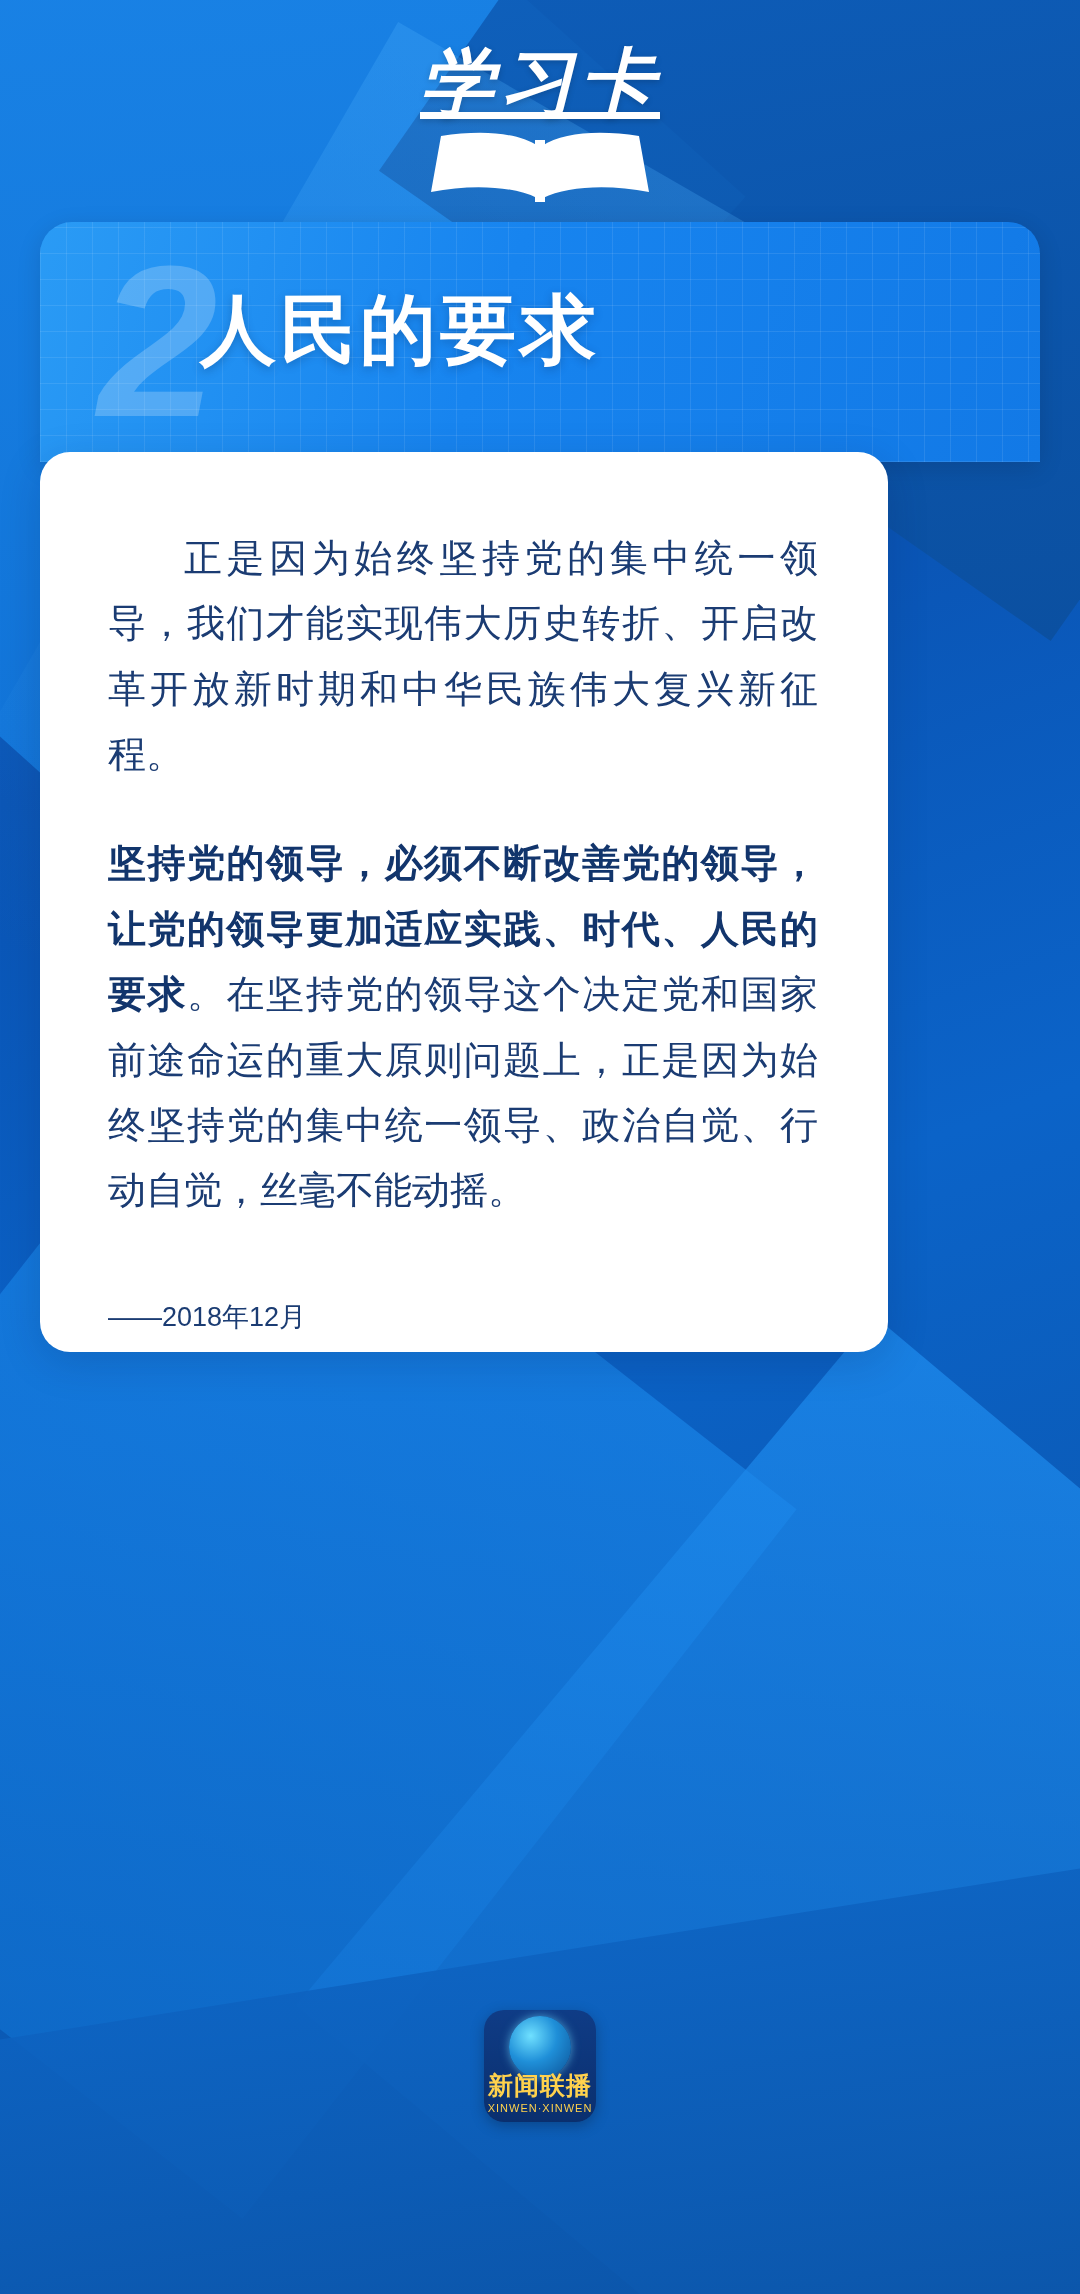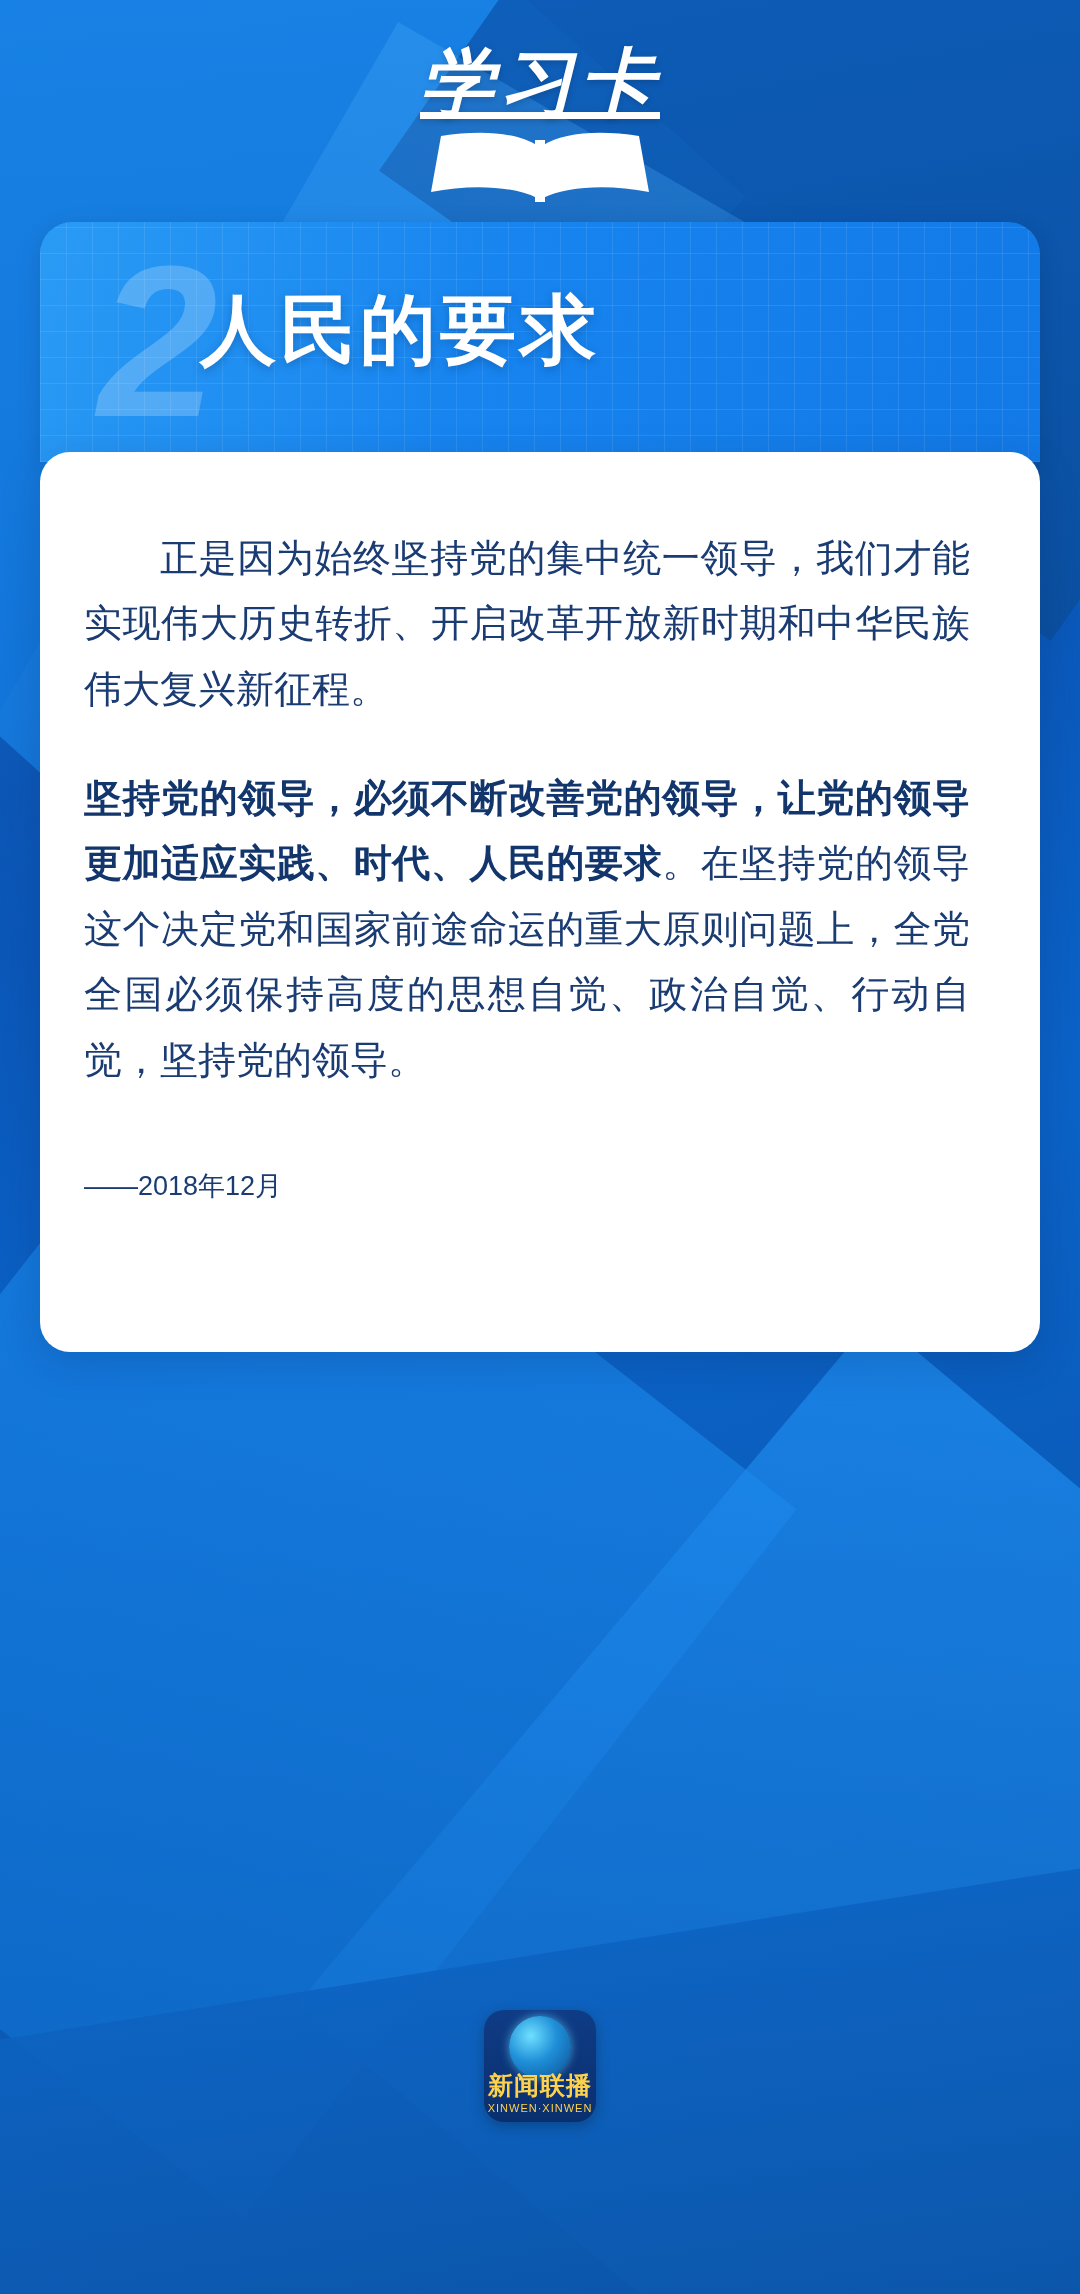--- a/index.html
+++ b/index.html
@@ -128,28 +128,28 @@
     letter-spacing: 4px;
     line-height: 1.2;
     text-shadow: 0 3px 10px rgba(0,40,90,.28);
   }
 
   
   .card {
     position: absolute;
     left: 40px;
     top: 452px;
-    width: 1000px;
+    width: 848px;
     height: 900px;
     background: #ffffff;
     border-radius: 30px;
     box-shadow: 0 10px 40px rgba(0,30,80,.18);
     z-index: 7;
     box-sizing: border-box;
-    padding: 74px 70px 40px 44px;
+    padding: 74px 70px 40px 68px;
   }
   .card p {
     margin: 0;
     color: #1b3c73;
     font-size: 38px;
     line-height: 1.72;
     text-align: justify;
     text-justify: inter-ideograph;
   }
   .para1 { text-indent: 2em; }
@@ -232,21 +232,21 @@
   </div>
 
   <div class="title-band">
     <div class="big-number">2</div>
     <div class="band-title">人民的要求</div>
   </div>
 
   <div class="card">
     <p class="para1">正是因为始终坚持党的集中统一领导，我们才能实现伟大历史转折、开启改革开放新时期和中华民族伟大复兴新征程。</p>
     <p class="para2">
-      <span class="bold">坚持党的领导，必须不断改善党的领导，让党的领导更加适应实践、时代、人民的要求</span><span>。在坚持党的领导这个决定党和国家前途命运的重大原则问题上，全党全国必须保持高度的思想自觉、政治自觉、行动自觉，坚持党的领导。</span>
+      <span class="bold">坚持党的领导，必须不断改善党的领导，让党的领导更加适应实践、时代、人民的要求</span><span>。在坚持党的领导这个决定党和国家前途命运的重大原则问题上，正是因为始终坚持党的集中统一领导、政治自觉、行动自觉，丝毫不能动摇。</span>
     </p>
     <div class="source">
       <div>——2018年12月</div>
     </div>
   </div>
 
   <div class="footer">
     <div class="badge">
       <div class="globe"></div>
       <div class="badge-cn">新闻联播</div>

